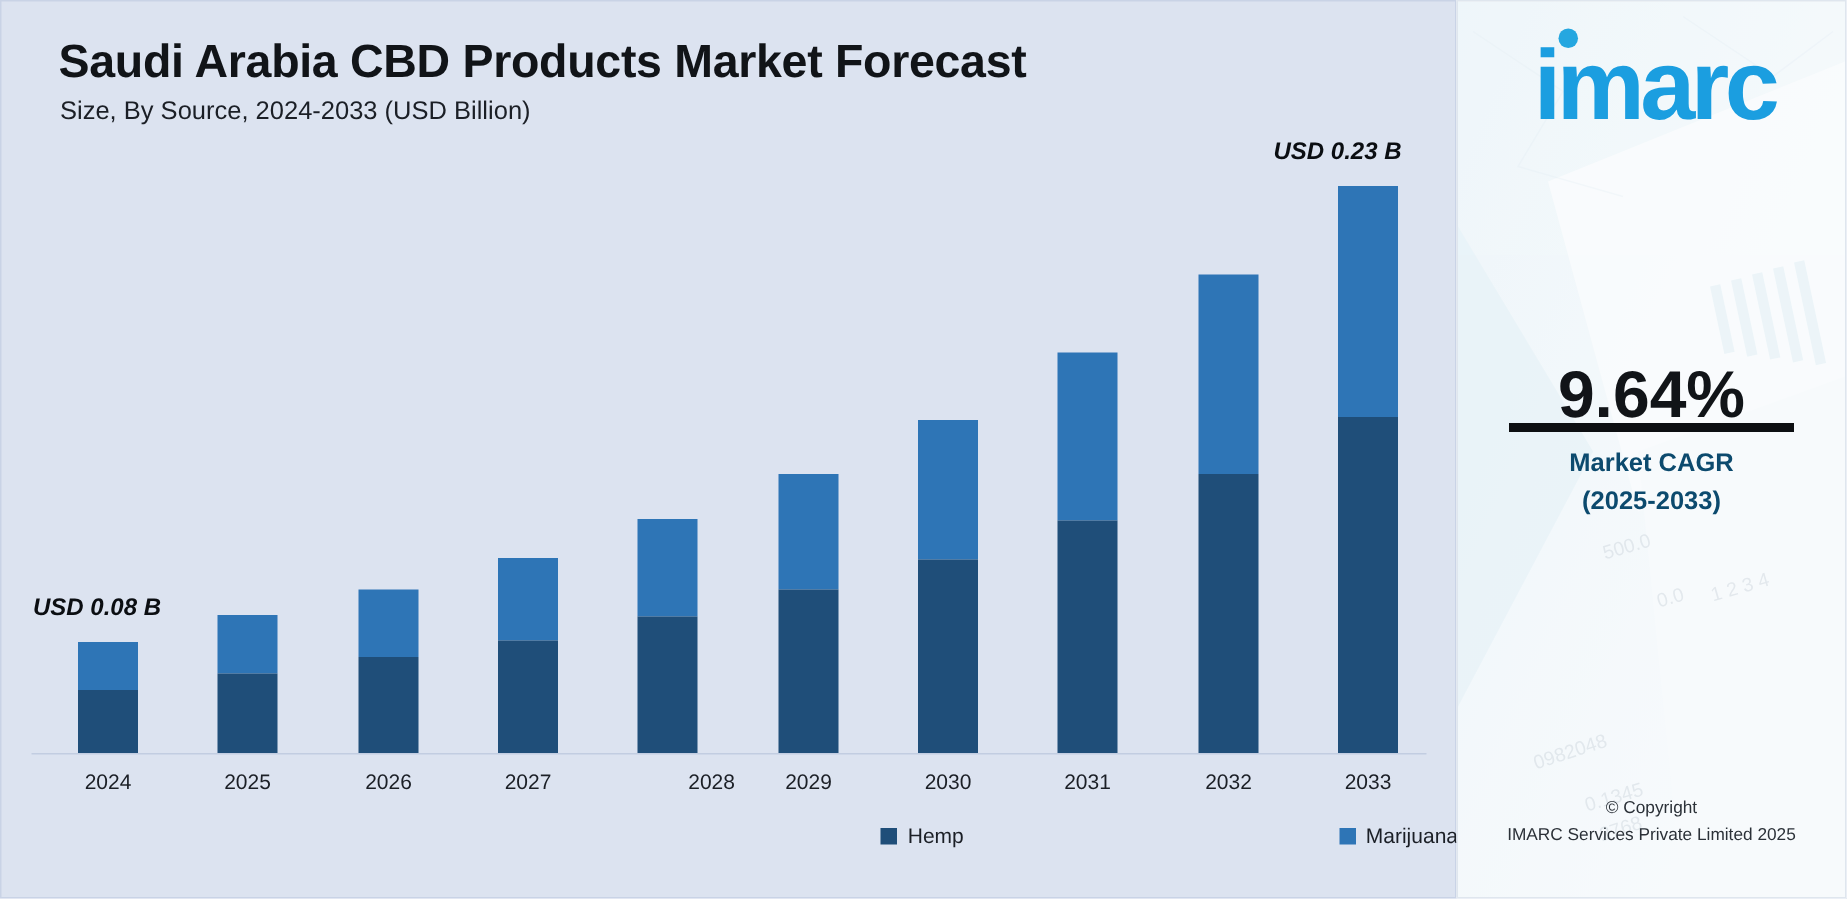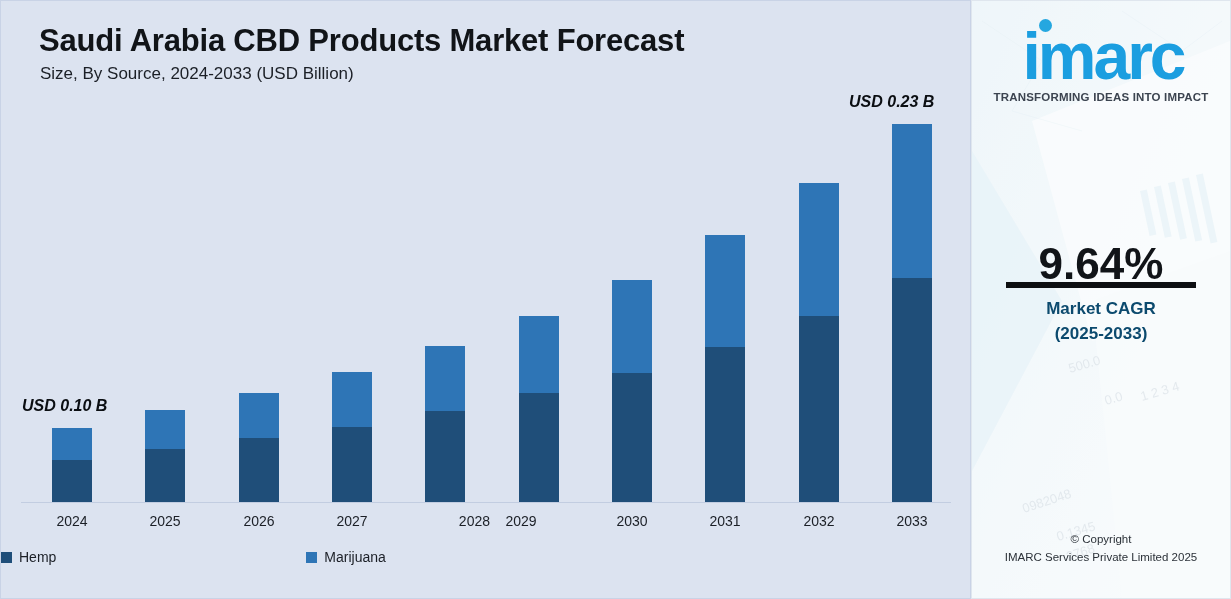--- a/index.html
+++ b/index.html
@@ -47,21 +47,21 @@
   }
   .val-label{
     position:absolute;
     font-size:16px;font-weight:bold;color:#0b0e12;
     white-space:nowrap;
     font-style:italic;
   }
 
   .legend{
     position:absolute;top:548px;left:0;width:971px;
-    display:flex;justify-content:flex-start;gap:250px;
+    display:flex;justify-content:flex-end;gap:250px;
     font-size:14px;color:#1b1f26;
   }
   .legend-item{display:flex;align-items:center;gap:7px;}
   .legend-swatch{width:11px;height:11px;display:inline-block;}
 
   
   .brand-panel{
     position:absolute;left:971px;top:0;width:260px;height:599px;
     background:#f4f8fb;
     border:1px solid #dfe6ee;
@@ -135,42 +135,42 @@
         <div class="xlabel" style="left: 316px;">2027</div>
         <div class="bar-group" style="left: 424px; top: 345px; width: 40px; height: 156px;">
           <div class="seg seg-marijuana" style="background: rgb(46, 117, 182); top: 0px; height: 65px;"></div>
           <div class="seg seg-hemp" style="background: rgb(31, 78, 121); top: 65px; height: 91px;"></div>
         </div>
         <div class="xlabel" style="left: 419px; text-align: right;">2028</div>
         <div class="bar-group" style="left: 518px; top: 315px; width: 40px; height: 186px;">
           <div class="seg seg-marijuana" style="background: rgb(46, 117, 182); top: 0px; height: 77px;"></div>
           <div class="seg seg-hemp" style="background: rgb(31, 78, 121); top: 77px; height: 109px;"></div>
         </div>
-        <div class="xlabel" style="left: 485px;">2029</div>
+        <div class="xlabel" style="left: 503px;">2029</div>
         <div class="bar-group" style="left: 611px; top: 279px; width: 40px; height: 222px;">
           <div class="seg seg-marijuana" style="background: rgb(46, 117, 182); top: 0px; height: 93px;"></div>
           <div class="seg seg-hemp" style="background: rgb(31, 78, 121); top: 93px; height: 129px;"></div>
         </div>
         <div class="xlabel" style="left: 596px;">2030</div>
         <div class="bar-group" style="left: 704px; top: 234px; width: 40px; height: 267px;">
           <div class="seg seg-marijuana" style="background: rgb(46, 117, 182); top: 0px; height: 112px;"></div>
           <div class="seg seg-hemp" style="background: rgb(31, 78, 121); top: 112px; height: 155px;"></div>
         </div>
         <div class="xlabel" style="left: 689px;">2031</div>
         <div class="bar-group" style="left: 798px; top: 182px; width: 40px; height: 319px;">
           <div class="seg seg-marijuana" style="background: rgb(46, 117, 182); top: 0px; height: 133px;"></div>
           <div class="seg seg-hemp" style="background: rgb(31, 78, 121); top: 133px; height: 186px;"></div>
         </div>
         <div class="xlabel" style="left: 783px;">2032</div>
         <div class="bar-group" style="left: 891px; top: 123px; width: 40px; height: 378px;">
           <div class="seg seg-marijuana" style="background: rgb(46, 117, 182); top: 0px; height: 154px;"></div>
           <div class="seg seg-hemp" style="background: rgb(31, 78, 121); top: 154px; height: 224px;"></div>
         </div>
         <div class="xlabel" style="left: 876px;">2033</div>
-        <div class="val-label" style="left: 21px; top: 396px;">USD 0.10 B</div>
+        <div class="val-label" style="left: 21px; top: 396px;">USD 0.08 B</div>
         <div class="val-label" style="left: 848px; top: 92px;">USD 0.23 B</div>
       </div>
 
     <div class="legend">
       <div class="legend-item">
         <span class="legend-swatch" id="sw-hemp" style="background: rgb(31, 78, 121);"></span>
         <span>Hemp</span>
       </div>
       <div class="legend-item">
         <span class="legend-swatch" id="sw-marijuana" style="background: rgb(46, 117, 182);"></span>
@@ -211,21 +211,20 @@
         <path d="M10 20 L70 60 L40 110 L110 130"></path>
         <path d="M150 10 L210 50 L250 20"></path>
       </g>
     </svg>
 
     <div class="logo-block">
       <div style="position:relative;display:inline-block;">
         <span class="logo-dot"></span>
         <div class="logo-word">imarc</div>
       </div>
-      <div class="logo-tag">TRANSFORMING IDEAS INTO IMPACT</div>
     </div>
 
     <div class="cagr-value">9.64%</div>
     <div class="cagr-rule"></div>
     <div class="cagr-label">
       <div>Market CAGR</div>
       <div>(2025-2033)</div>
     </div>
 
     <div class="copyright">

